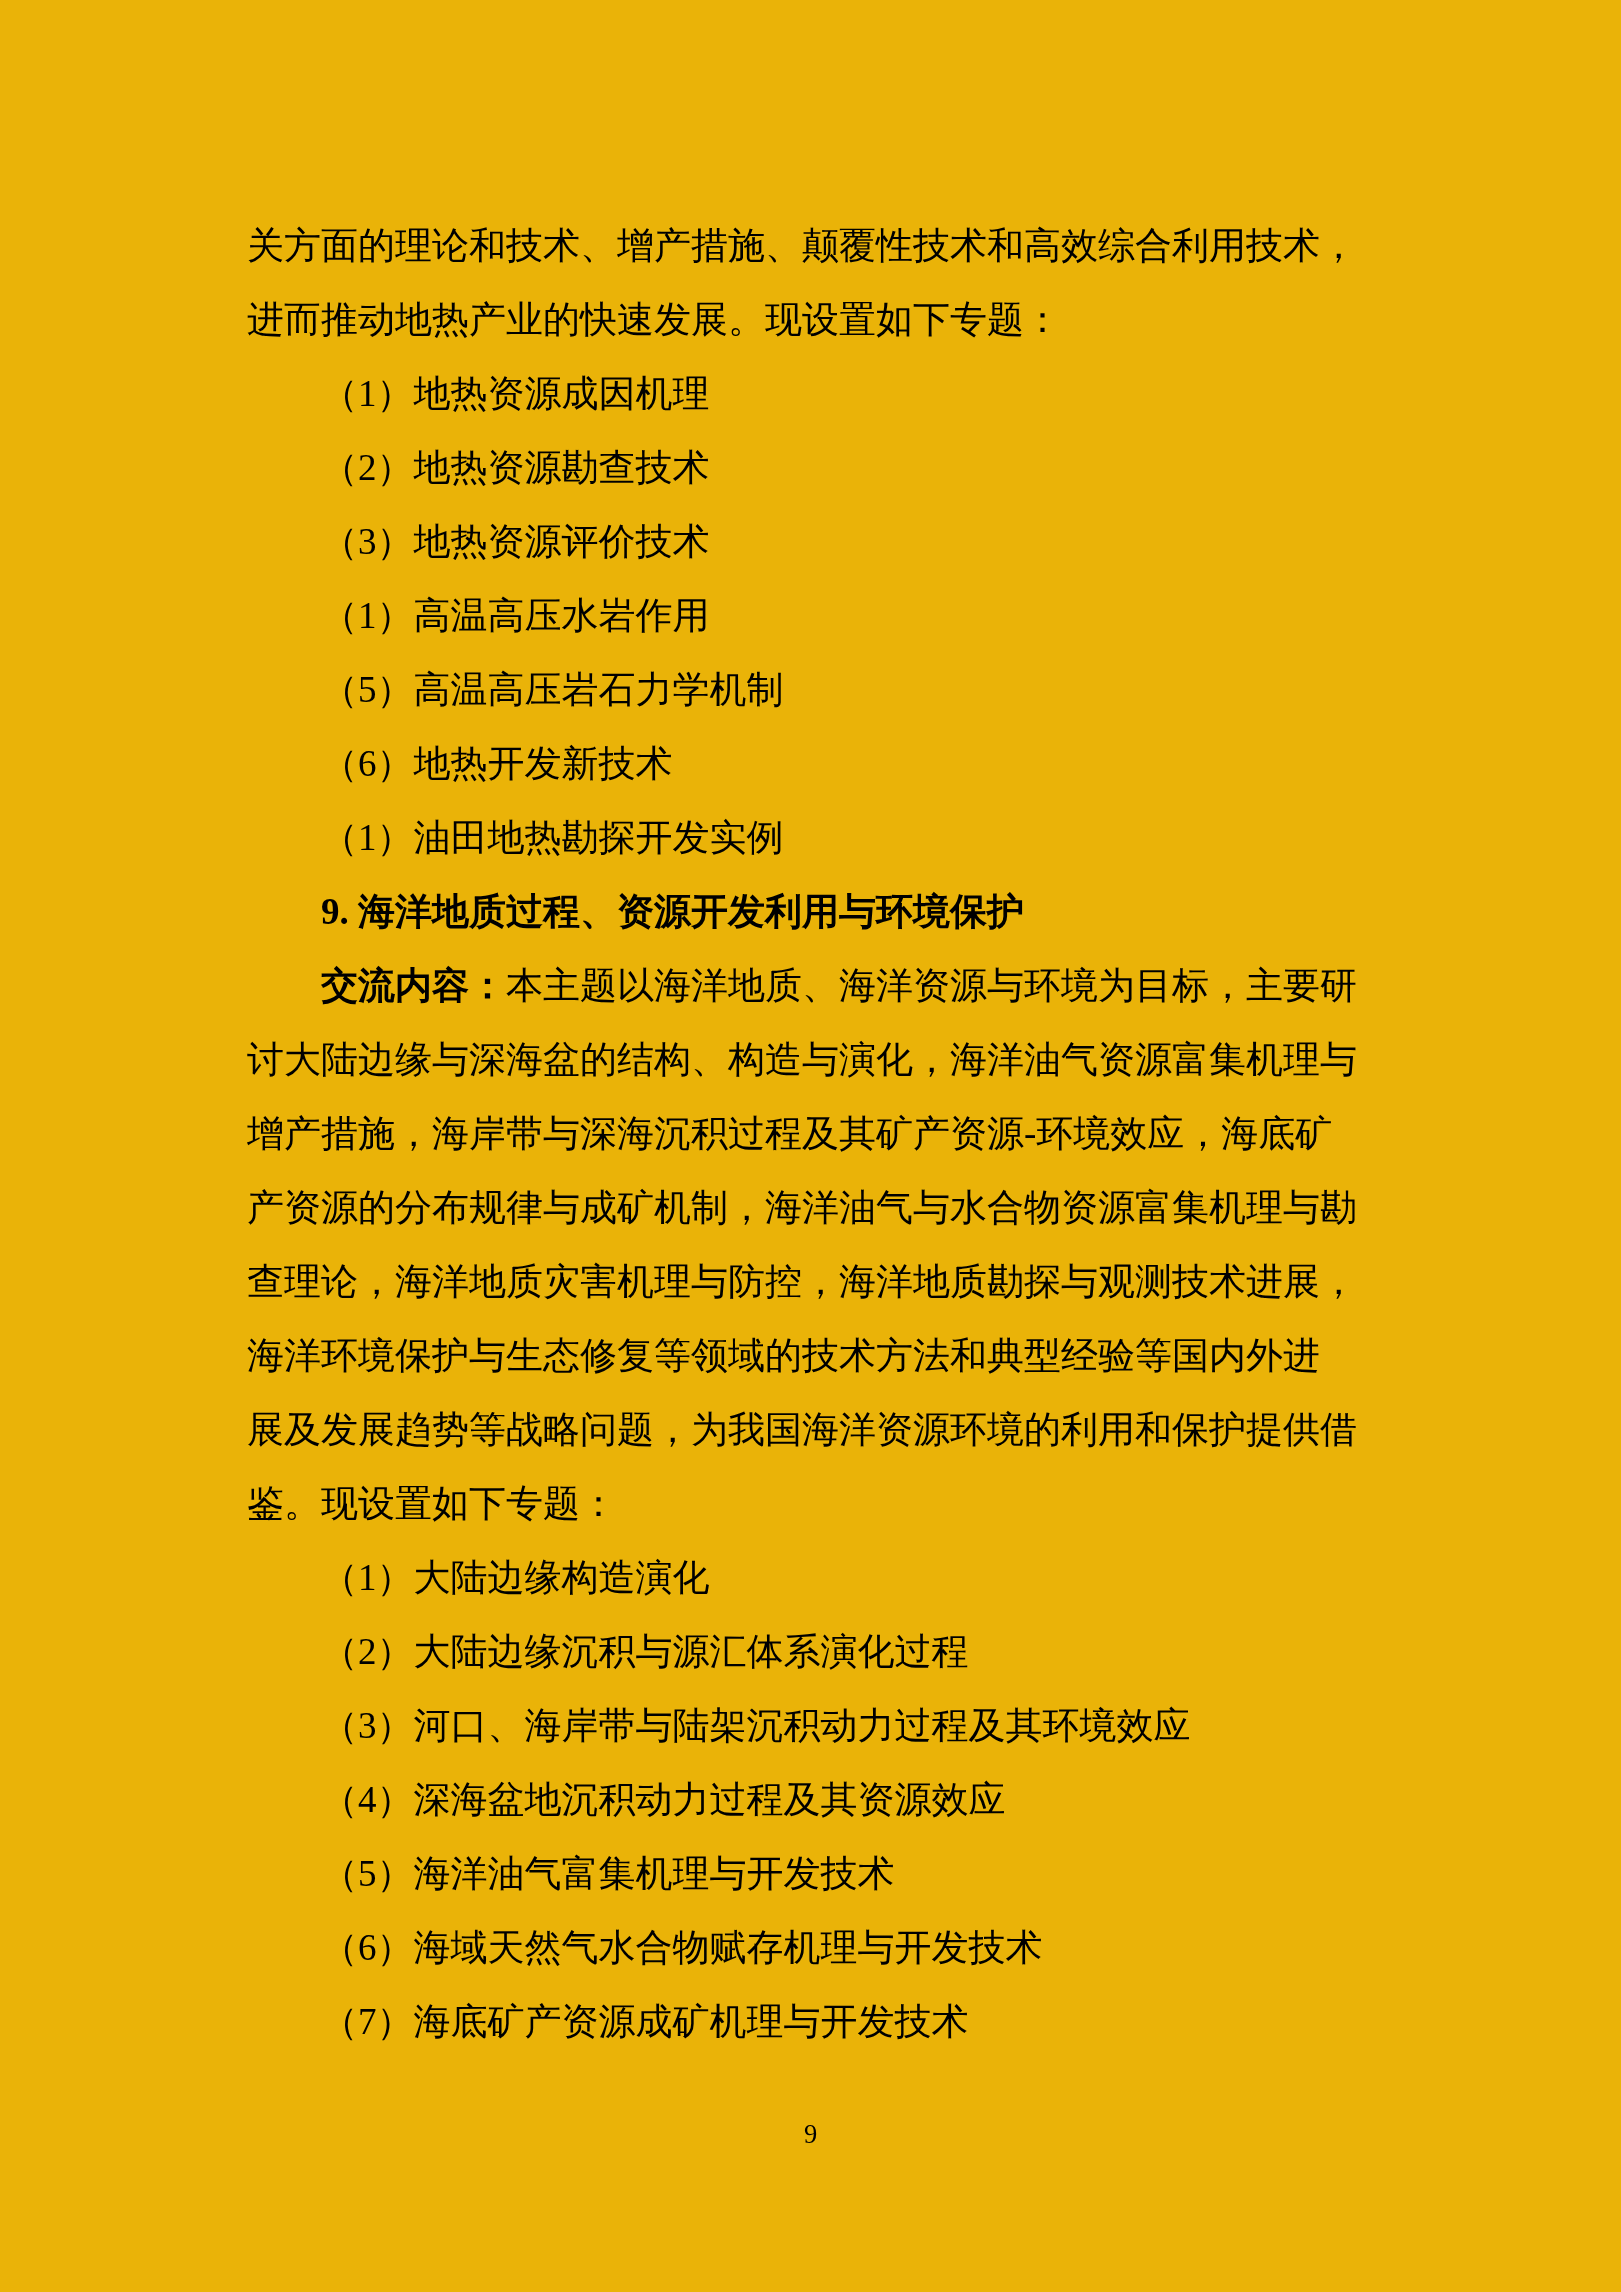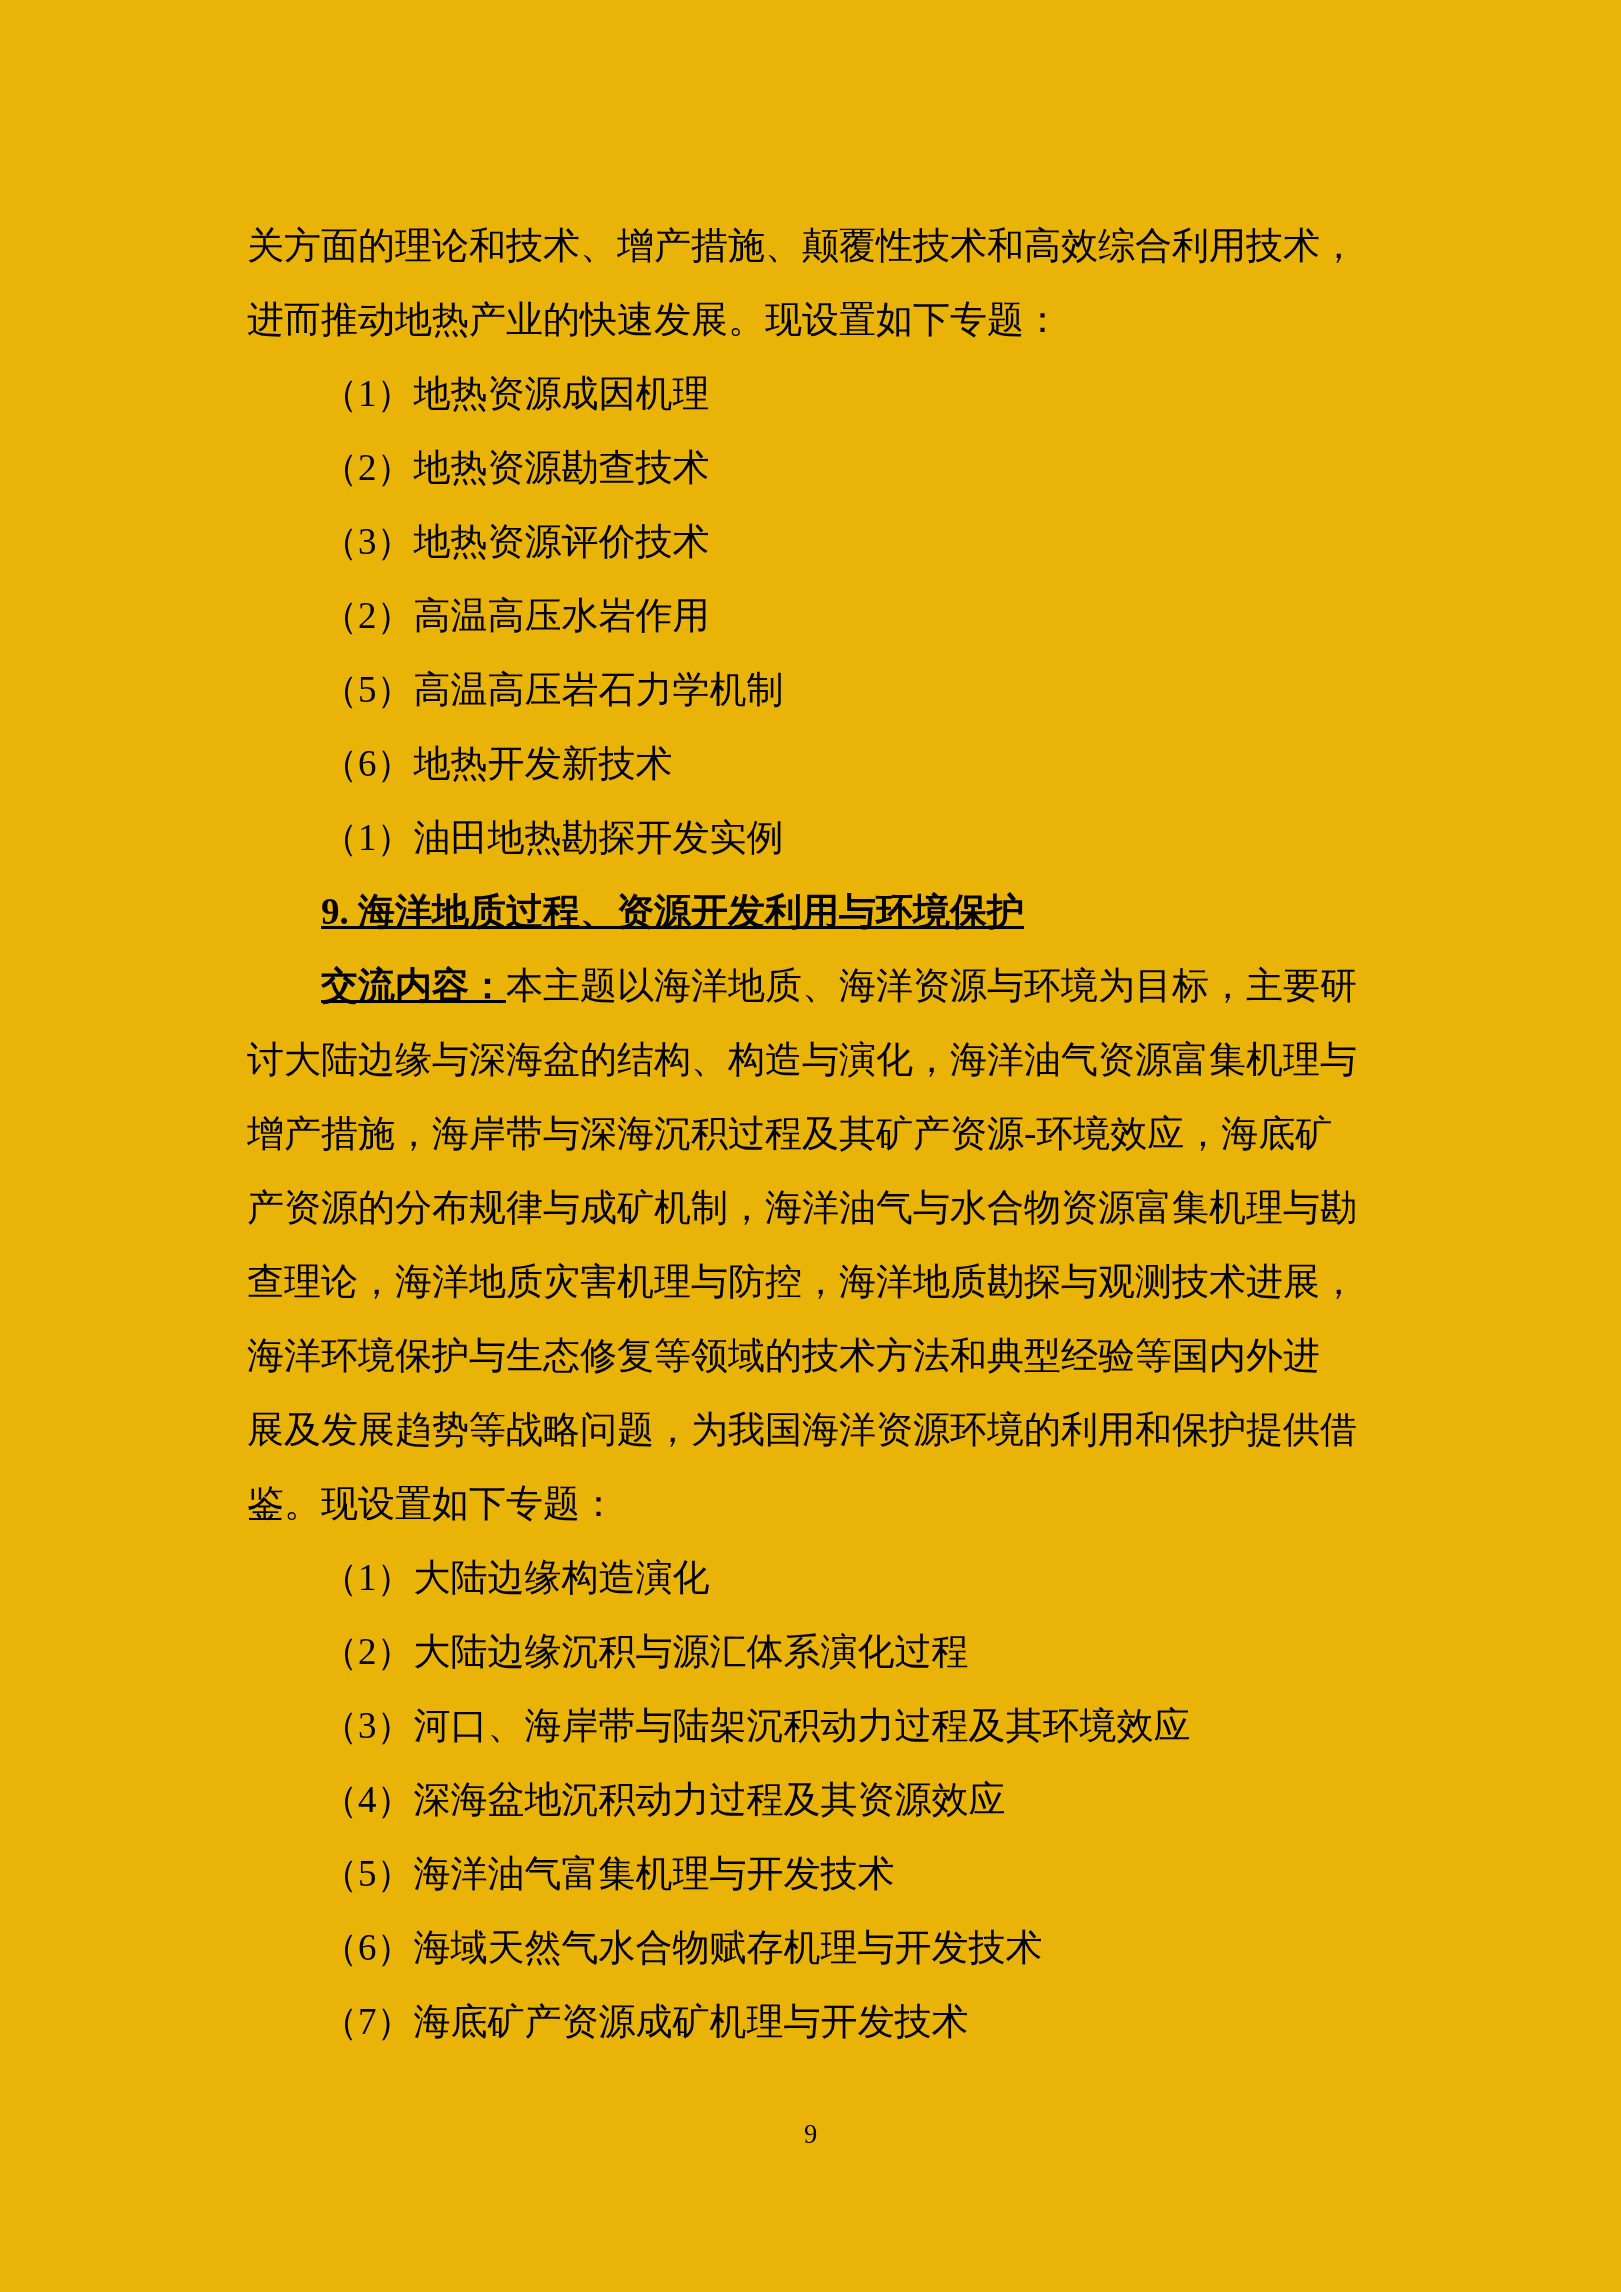--- a/index.html
+++ b/index.html
@@ -27,21 +27,20 @@
     white-space: normal;
   }
   .line {
     min-height: 74px;
   }
   .indent {
     text-indent: 74px;
   }
   .bold {
     font-weight: bold;
-    text-decoration: underline;
   }
   .footer {
     position: absolute;
     top: 2115px;
     left: 0;
     width: 100%;
     text-align: center;
     font-size: 26.5px;
     line-height: 39px;
     font-family: "Liberation Serif", "DejaVu Serif", serif;
@@ -53,21 +52,21 @@
 
 <div class="page">
   <div class="content">
 
     <div class="line">关方面的理论和技术、增产措施、颠覆性技术和高效综合利用技术，</div>
     <div class="line">进而推动地热产业的快速发展。现设置如下专题：</div>
 
     <div class="line indent">（1）地热资源成因机理</div>
     <div class="line indent">（2）地热资源勘查技术</div>
     <div class="line indent">（3）地热资源评价技术</div>
-    <div class="line indent">（2）高温高压水岩作用</div>
+    <div class="line indent">（1）高温高压水岩作用</div>
     <div class="line indent">（5）高温高压岩石力学机制</div>
     <div class="line indent">（6）地热开发新技术</div>
     <div class="line indent">（1）油田地热勘探开发实例</div>
 
     <div class="line indent bold">9. 海洋地质过程、资源开发利用与环境保护</div>
 
     <div class="line indent">
       <span class="bold">交流内容：</span><span>本主题以海洋地质、海洋资源与环境为目标，主要研</span>
     </div>
     <div class="line">讨大陆边缘与深海盆的结构、构造与演化，海洋油气资源富集机理与</div>

